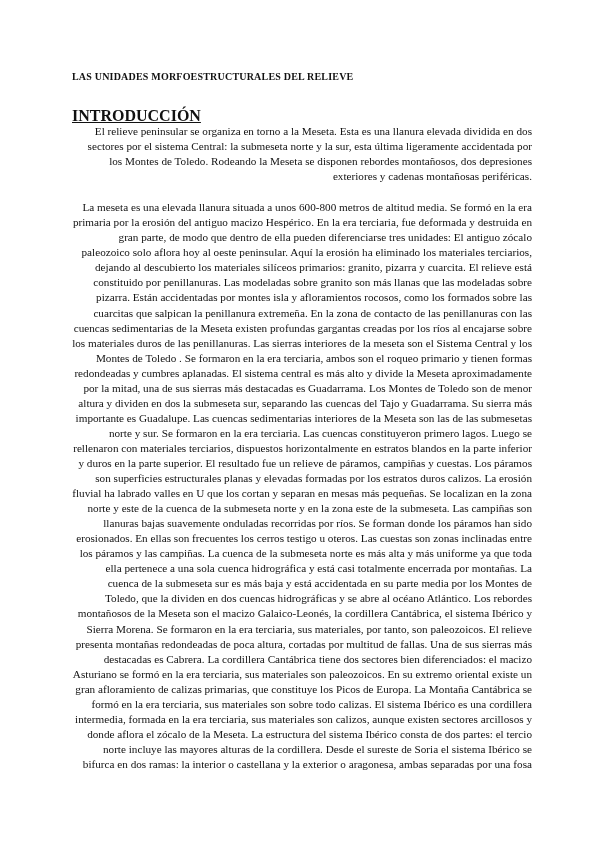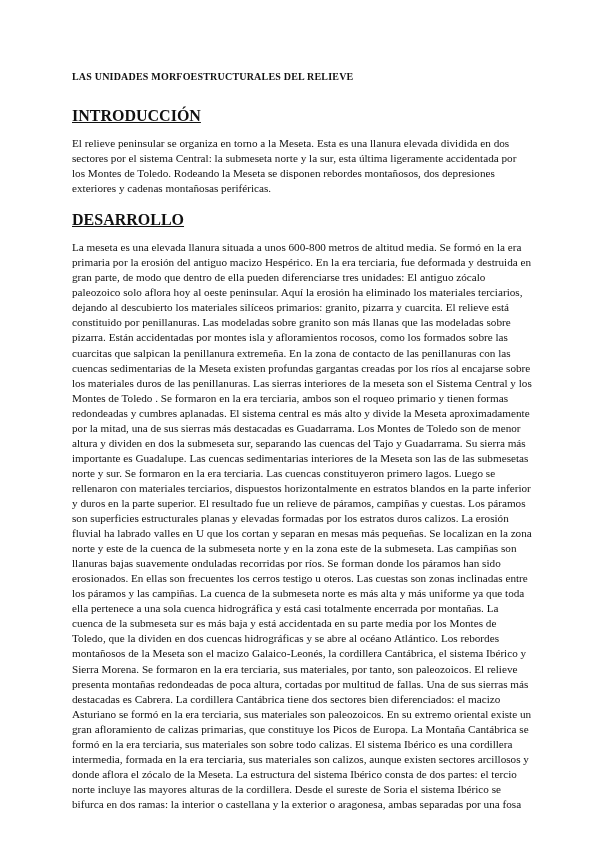--- a/index.html
+++ b/index.html
@@ -9,27 +9,26 @@
       font-family: "Liberation Serif", "DejaVu Serif", serif;
       color: #111111; font-size: 11.2px; line-height: 15.05px;
     }
     .title {
       text-align: left; font-weight: bold; font-size: 10px;
       letter-spacing: 0.2px; margin: 0 0 22px 0; line-height: 18px;
     }
     .section-heading {
       text-decoration: underline; font-size: 16px; margin: 0; line-height: 16px;
     }
-    .para { margin: 12px 0 16px 0; text-align: left; }
+    .para { margin: 0 0 16px 0; text-align: right; }
     .u { }
   </style>
 </head>
 <body>
 
 <div class="page">
   <h1 class="title">LAS UNIDADES MORFOESTRUCTURALES DEL RELIEVE</h1>
 
   <h2 class="section-heading">INTRODUCCIÓN</h2>
   <p class="para"><span>El relieve peninsular se organiza en torno a la Meseta. Esta es una llanura elevada dividida en dos sectores por el sistema Central: la submeseta norte y la sur, esta última ligeramente accidentada por los Montes de Toledo. Rodeando la Meseta se disponen rebordes montañosos, dos depresiones exteriores y cadenas montañosas periféricas.</span></p>
 
-  <h2 class="section-heading">DESARROLLO</h2>
   <p class="para"><span class="u">La meseta</span><span> es una elevada llanura situada a unos 600-800 metros de altitud media. Se formó en la era primaria por la erosión del antiguo macizo Hespérico. En la era terciaria, fue deformada y destruida en gran parte, de modo que dentro de ella pueden diferenciarse tres unidades: El </span><span class="u">antiguo zócalo paleozoico</span><span> solo aflora hoy al oeste peninsular. Aquí la erosión ha eliminado los materiales terciarios, dejando al descubierto los materiales silíceos primarios: granito, pizarra y cuarcita. El relieve está constituido por penillanuras. Las modeladas sobre granito son más llanas que las modeladas sobre pizarra. Están accidentadas por </span><span class="u">montes isla y afloramientos rocosos,</span><span> como los formados sobre las cuarcitas que salpican la penillanura extremeña. En la zona de contacto de las penillanuras con las cuencas sedimentarias de la Meseta existen profundas gargantas creadas por los ríos al encajarse sobre los materiales duros de las penillanuras. Las </span><span class="u">sierras interiores</span><span> de la meseta son el </span><span class="u">Sistema Central y los Montes de Toledo</span><span> . Se formaron en la era terciaria, ambos son el roqueo primario y tienen formas redondeadas y cumbres aplanadas. </span><span class="u">El sistema central</span><span> es más alto y divide la Meseta aproximadamente por la mitad, una de sus sierras más destacadas es Guadarrama. </span><span class="u">Los Montes de Toledo</span><span> son de menor altura y dividen en dos la submeseta sur, separando las cuencas del Tajo y Guadarrama. Su sierra más importante es Guadalupe. </span><span class="u">Las cuencas sedimentarias interiores</span><span> de la Meseta son las de las submesetas norte y sur. Se formaron en la era terciaria. Las cuencas constituyeron primero lagos. Luego se rellenaron con materiales terciarios, dispuestos horizontalmente en estratos blandos en la parte inferior y duros en la parte superior. El resultado fue un relieve de páramos, campiñas y cuestas. Los </span><span class="u">páramos</span><span> son superficies estructurales planas y elevadas formadas por los estratos duros calizos. La erosión fluvial ha labrado valles en U que los cortan y separan en mesas más pequeñas. Se localizan en la zona norte y este de la cuenca de la submeseta norte y en la zona este de la submeseta. Las </span><span class="u">campiñas</span><span> son llanuras bajas suavemente onduladas recorridas por ríos. Se forman donde los páramos han sido erosionados. En ellas son frecuentes los cerros testigo u oteros. Las </span><span class="u">cuestas</span><span> son zonas inclinadas entre los páramos y las campiñas. </span><span class="u">La cuenca de la submeseta norte</span><span> es más alta y más uniforme ya que toda ella pertenece a una sola cuenca hidrográfica y está casi totalmente encerrada por montañas. </span><span class="u">La cuenca de la submeseta sur</span><span> es más baja y está accidentada en su parte media por los Montes de Toledo, que la dividen en dos cuencas hidrográficas y se abre al océano Atlántico. </span><span class="u">Los rebordes montañosos</span><span> de la Meseta son el macizo Galaico-Leonés, la cordillera Cantábrica, el sistema Ibérico y Sierra Morena. Se formaron en la era terciaria, sus materiales, por tanto, son paleozoicos. El relieve presenta montañas redondeadas de poca altura, cortadas por multitud de fallas. Una de sus sierras más destacadas es Cabrera. </span><span class="u">La cordillera Cantábrica</span><span> tiene dos sectores bien diferenciados: </span><span class="u">el macizo Asturiano</span><span> se formó en la era terciaria, sus materiales son paleozoicos. En su extremo oriental existe un gran afloramiento de calizas primarias, que constituye los Picos de Europa. </span><span class="u">La Montaña Cantábrica</span><span> se formó en la era terciaria, sus materiales son sobre todo calizas. </span><span class="u">El sistema Ibérico</span><span> es una cordillera intermedia, formada en la era terciaria, sus materiales son calizos, aunque existen sectores arcillosos y donde aflora el zócalo de la Meseta. La estructura del sistema Ibérico consta de dos partes: </span><span class="u">el tercio norte</span><span> incluye las mayores alturas de la cordillera. </span><span class="u">Desde el sureste de Soria</span><span> el sistema Ibérico se bifurca en dos ramas: la interior o castellana y la exterior o aragonesa, ambas separadas por una fosa</span></p>
 </div>
 
 </body></html>

